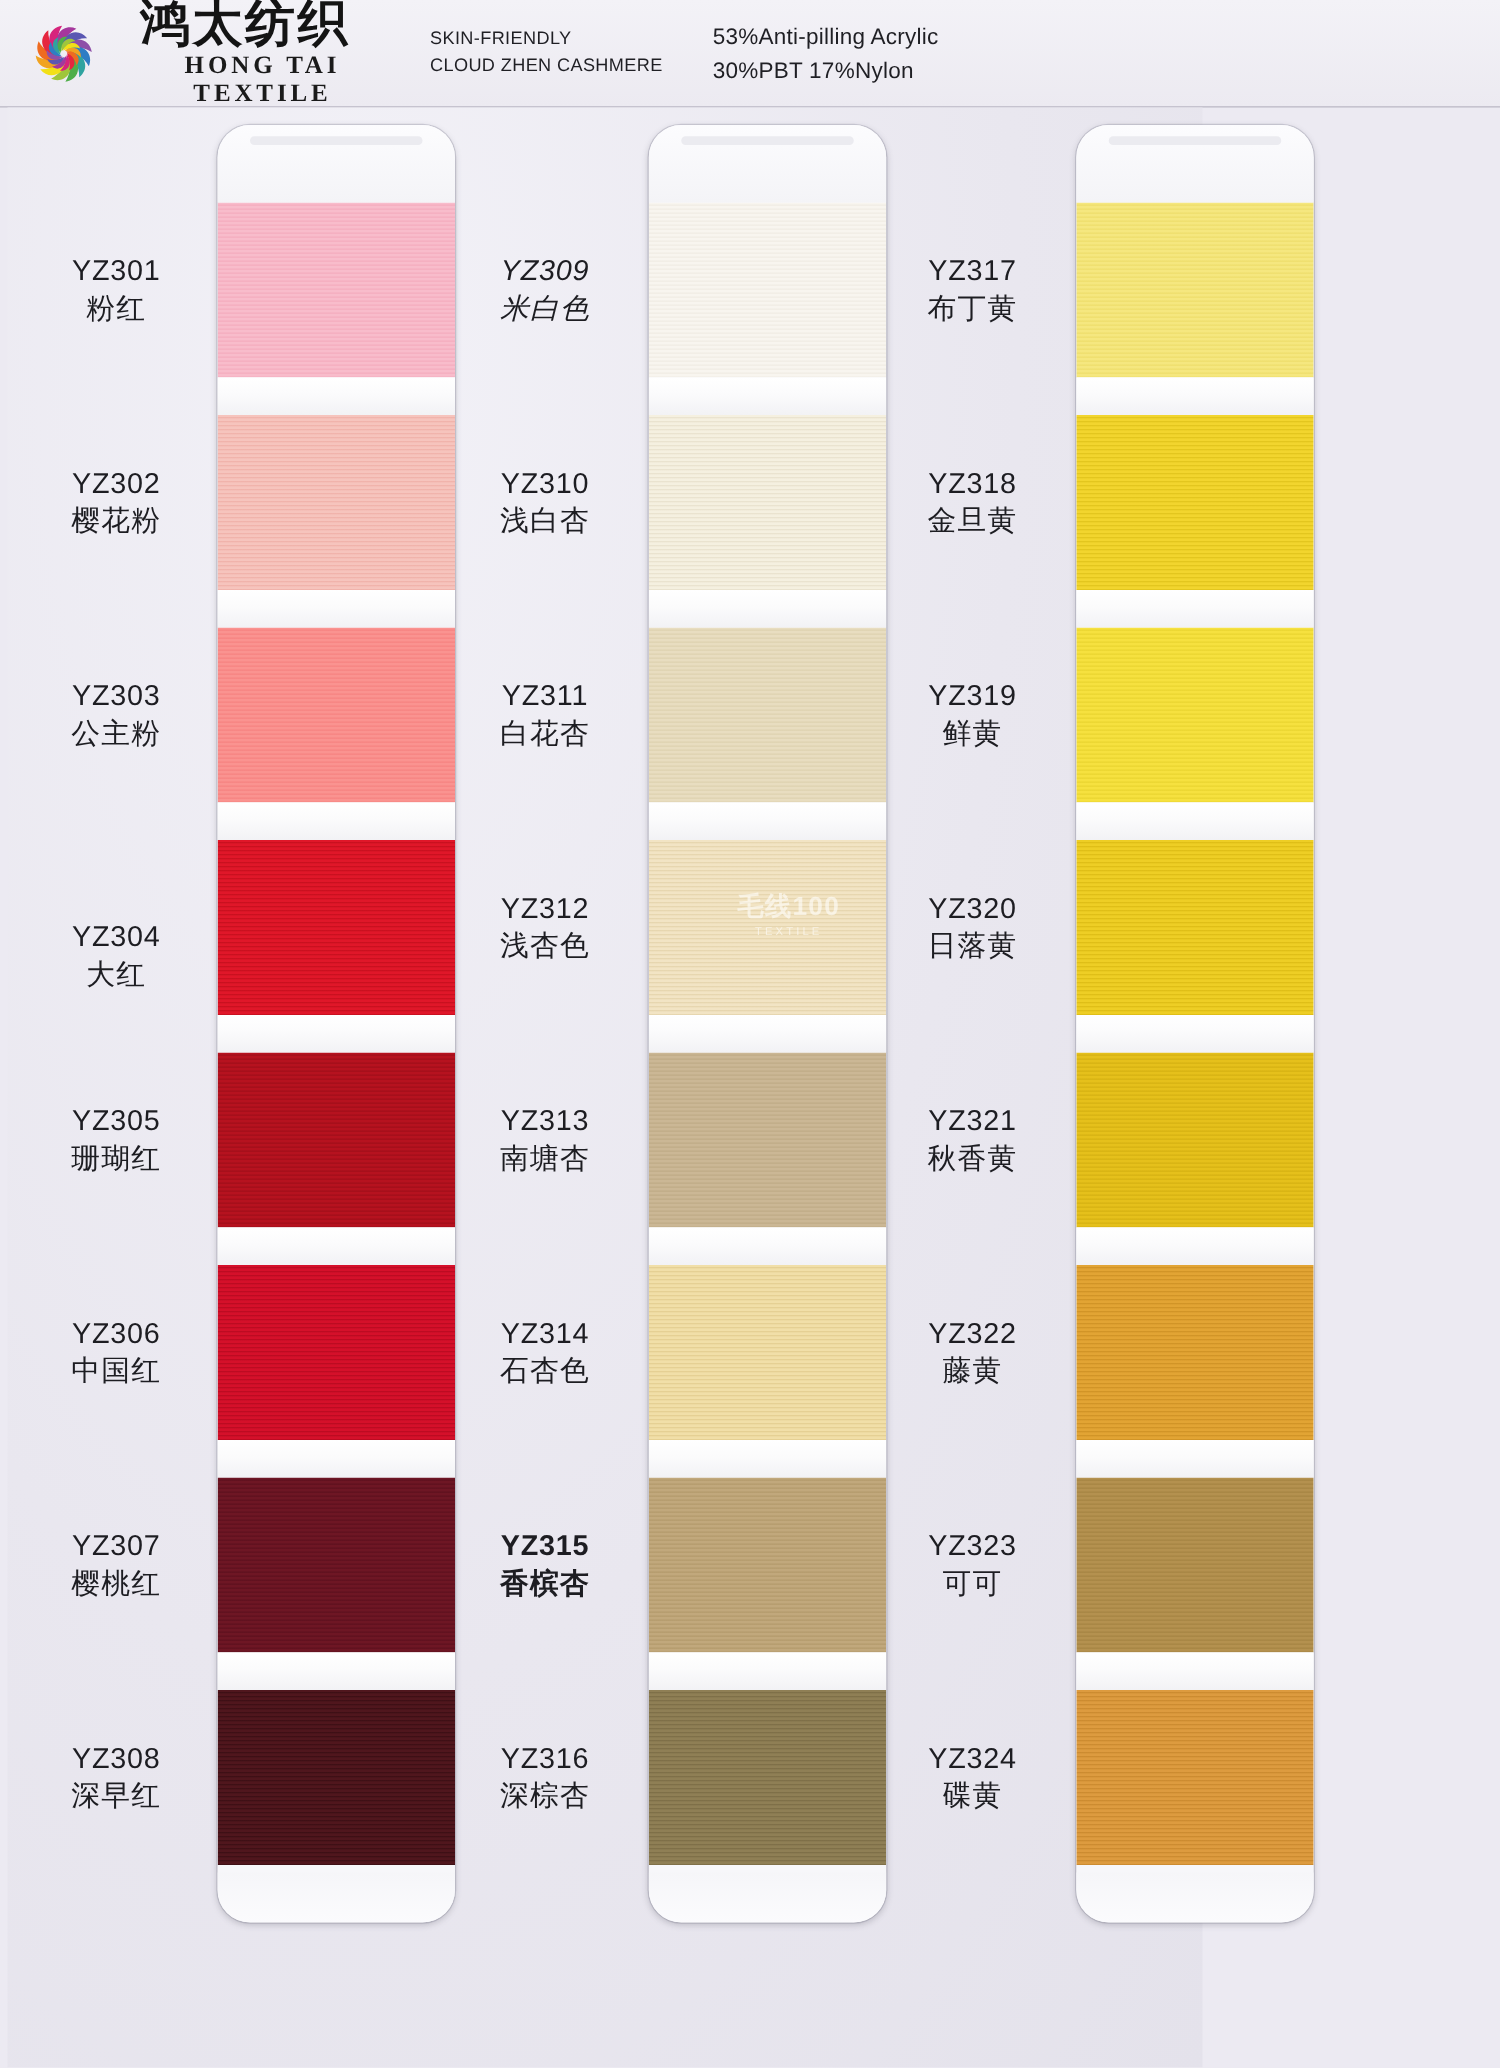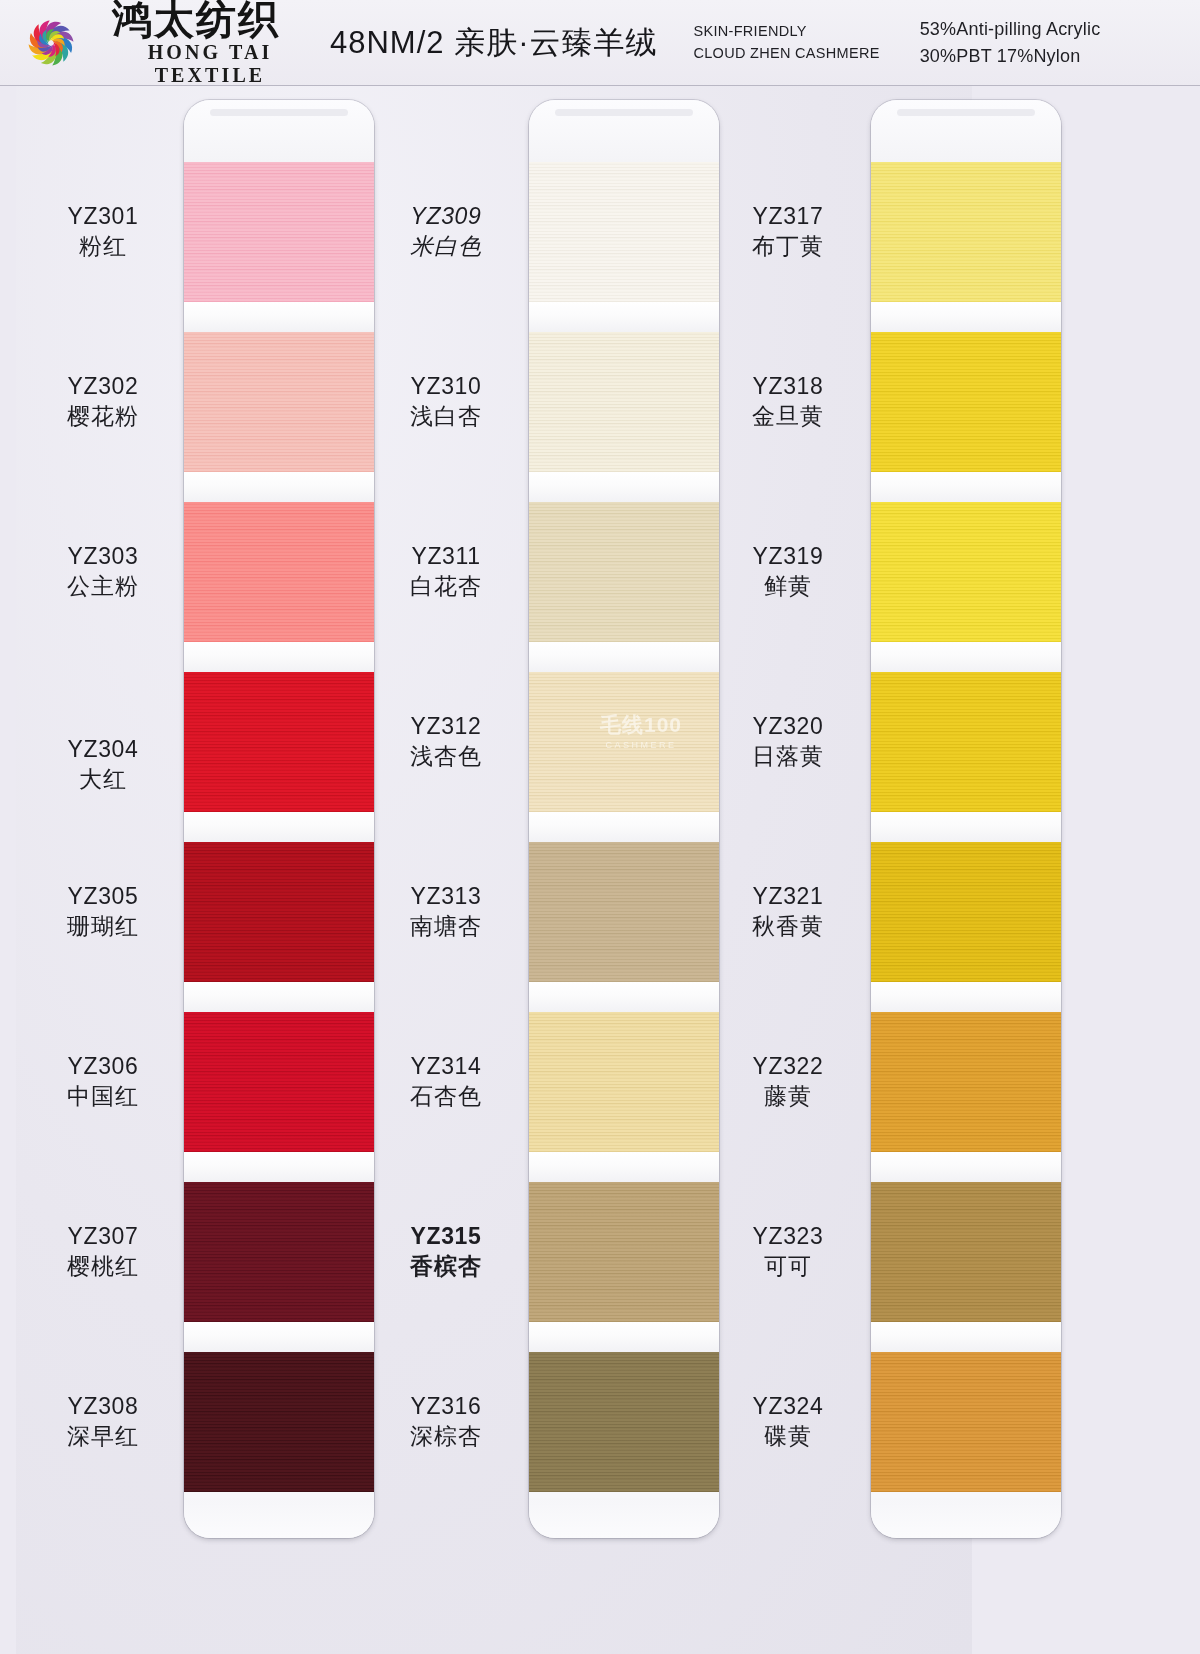--- a/index.html
+++ b/index.html
@@ -84,21 +84,21 @@
     font-size: 18px;
     line-height: 1.45;
     color: #1f1f24;
     letter-spacing: 0.2px;
     white-space: nowrap;
   }
 
   
   #board {
     position: absolute;
-    top: 86px; left: 16px;
+    top: 86px; left: 6px;
     width: 956px;
     height: 1568px;
     background:
       radial-gradient(ellipse at 30% 12%, #f2f1f7 0%, #e9e7ef 55%, #e4e2eb 100%);
   }
 
   .column {
     position: absolute;
     top: 0;
     width: 400px;
@@ -237,21 +237,20 @@
         </g>
 
       </svg>
     </div>
     <div id="brand-text">
       <div id="brand-cn">鸿太纺织</div>
       <div id="brand-en">HONG TAI TEXTILE</div>
     </div>
   </div>
 
-  <div id="product-title">48NM/2 亲肤·云臻羊绒</div>
 
   <div id="eng-block">
     <div>SKIN-FRIENDLY</div>
     <div>CLOUD ZHEN CASHMERE</div>
   </div>
 
   <div id="comp-block">
     <div>53%Anti-pilling Acrylic</div>
     <div>30%PBT 17%Nylon</div>
   </div>
@@ -473,15 +472,15 @@
         <span class="name">可可</span>
       </div>
       <div class="label" style="left: 697px; top: 1306px;">
         <span class="code">YZ324</span>
         <span class="name">碟黄</span>
       </div>
     </div>
 
   <div id="watermark">
     <div id="wm-main">毛线100</div>
-    <div id="wm-sub">CASHMERE</div>
+    <div id="wm-sub">TEXTILE</div>
   </div>
 </div>
 
 </body></html>

